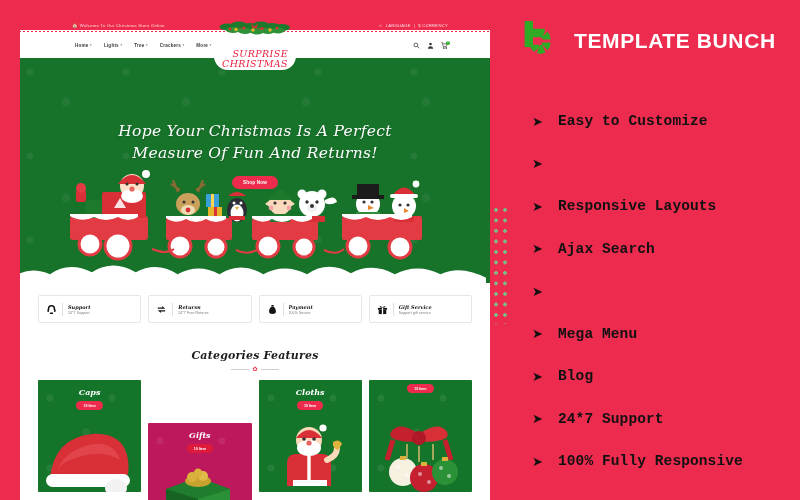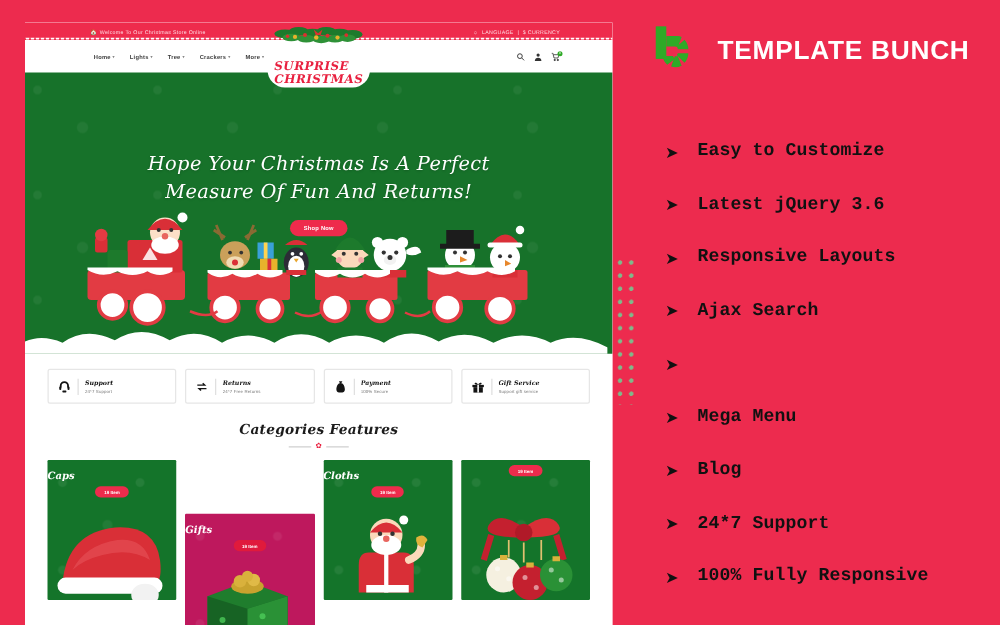--- a/index.html
+++ b/index.html
@@ -60,22 +60,22 @@
   }
   .logo-plate{
     position:absolute;left:0;top:14px;width:82px;height:38px;background:#fff;
     border-radius:0 0 14px 14px;
   }
   .wreath{
     position:absolute;left:50%;top:1px;transform:translateX(-50%);
     width:74px;height:20px;z-index:3;
   }
   .logo-text{
-    position:relative;z-index:4;text-align:left;color:#e8203f;
-    font-family:"DejaVu Serif", serif;font-style:italic;font-weight:bold;
+    position:relative;z-index:4;text-align:right;color:#e8203f;
+    font-family:"DejaVu Serif", serif;font-style:italic;font-weight:normal;
     line-height:1.0;margin-bottom:6px;
   }
   .logo-l1{font-size:9.5px;letter-spacing:.4px;display:block;}
   .logo-l2{font-size:9.5px;letter-spacing:.4px;display:block;}
 
   
   .hero{
     position:relative;height:225px;overflow:hidden;
     background:#17722a;
   }
@@ -118,40 +118,40 @@
   .svc-ico svg{width:11px;height:11px;display:block;}
   .svc-div{width:1px;height:13px;background:#e0e0e0;flex:none;}
   .svc-txt{display:flex;flex-direction:column;gap:1px;overflow:hidden;}
   .svc-t{font-family:"DejaVu Serif",serif;font-style:italic;font-weight:bold;font-size:5px;color:#151515;}
   .svc-s{font-size:3.5px;color:#777;letter-spacing:.1px;}
 
   
   .cats{background:#fff;padding:4px 18px 0;}
   .cats-title{
     text-align:center;font-family:"DejaVu Serif",serif;font-style:italic;font-weight:bold;
-    font-size:11px;color:#1c1c1c;letter-spacing:.2px;
+    font-size:11px;color:#1c1c1c;letter-spacing:.2px;margin-top:12px;
   }
   .cats-div{display:flex;align-items:center;justify-content:center;gap:3px;margin:4px 0 8px;}
   .cats-div .ln{width:18px;height:1px;background:#cfcfcf;}
   .cats-div .bell{font-size:6px;color:#e8203f;line-height:1;}
   .cat-grid{display:flex;gap:7px;}
   .cat{
     flex:1;height:112px;position:relative;overflow:hidden;border-radius:1px;
     background:#14742a;
   }
   .cat.alt{background:#be185d;margin-top:43px;}
   .cat-flakes{
     position:absolute;inset:0;
     background-image:
       radial-gradient(circle at 12px 18px, rgba(255,255,255,.07) 3px, rgba(255,255,255,0) 4px),
       radial-gradient(circle at 48px 52px, rgba(255,255,255,.06) 3.5px, rgba(255,255,255,0) 4.5px);
     background-size:62px 70px, 80px 86px;
   }
   .cat-name{
-    position:relative;z-index:3;padding-top:7px;color:#fff;
+    position:relative;z-index:3;text-align:center;padding-top:7px;color:#fff;
     font-family:"DejaVu Serif",serif;font-style:italic;font-weight:bold;font-size:8px;
   }
   .cat-badge{
     position:relative;z-index:3;margin:4px auto 0;display:block;width:fit-content;
     background:#ee2b4c;color:#fff;font-size:3.6px;font-weight:bold;
     border-radius:10px;padding:2.5px 7px;border:none;cursor:pointer;
     font-family:"Liberation Sans",sans-serif;
   }
   .cat.alt .cat-badge{background:#e01a3c;}
   .cat-art{position:absolute;left:0;right:0;bottom:0;height:72px;z-index:2;}
@@ -566,21 +566,20 @@
     </div>
   </div>
 
   <div class="features">
     <div class="feat">
       <span class="feat-arrow">➤</span>
       <span class="feat-txt">Easy to Customize</span>
     </div>
     <div class="feat">
       <span class="feat-arrow">➤</span>
-      <span class="feat-txt">Latest jQuery 3.6</span>
     </div>
     <div class="feat">
       <span class="feat-arrow">➤</span>
       <span class="feat-txt">Responsive Layouts</span>
     </div>
     <div class="feat">
       <span class="feat-arrow">➤</span>
       <span class="feat-txt">Ajax Search</span>
     </div>
     <div class="feat">

